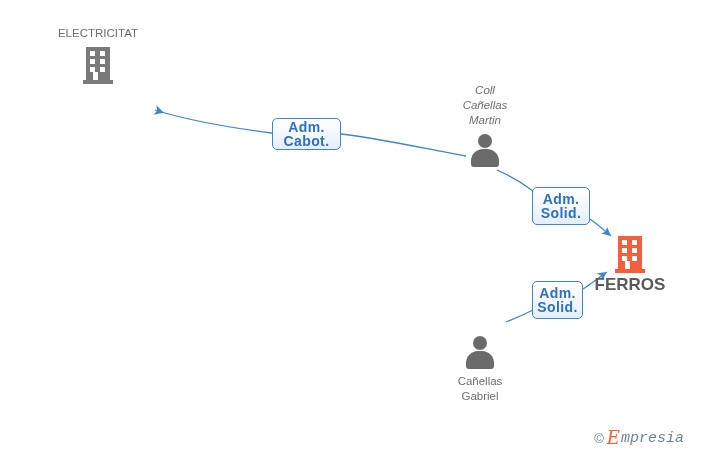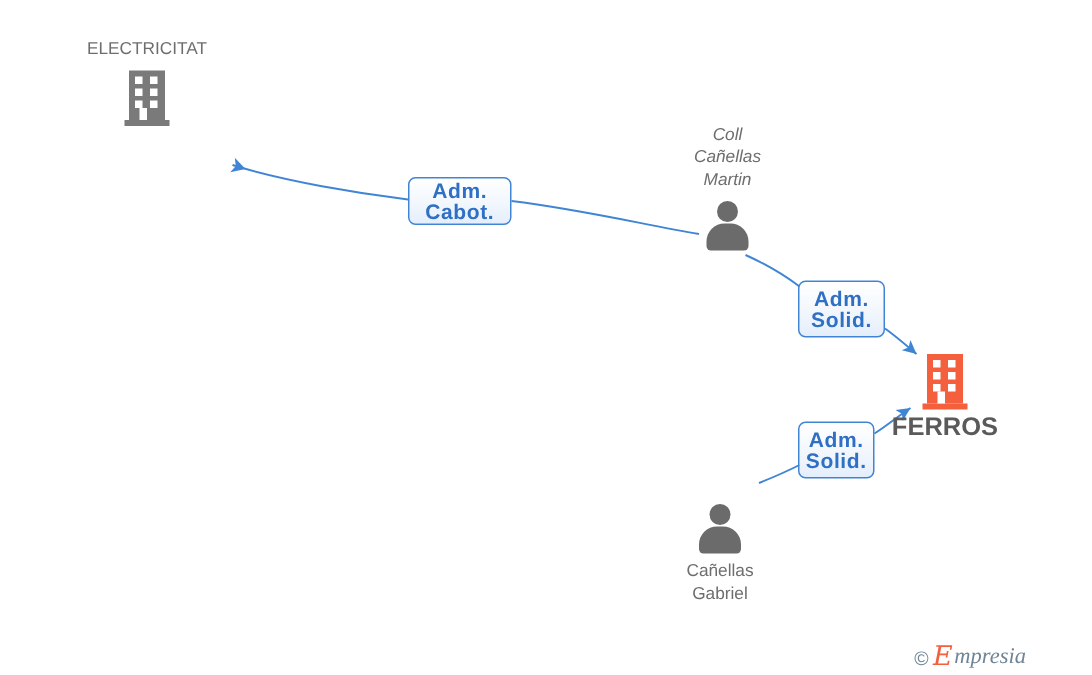--- a/index.html
+++ b/index.html
@@ -141,21 +141,21 @@
   }
   #watermark .brand-e {
     color: #f4603e;
     font-family: "DejaVu Serif", serif;
     font-style: italic;
     font-size: 18px;
     line-height: 18px;
   }
   #watermark .brand-rest {
     color: #6f8597;
-    font-family: Liberation Serif, serif;
+    font-family: Liberation Mono, monospace;
     font-style: italic;
     font-size: 15px;
     line-height: 15px;
     margin-left: -2px;
   }
 </style>
 </head>
 <body>
 
 <div id="canvas">

